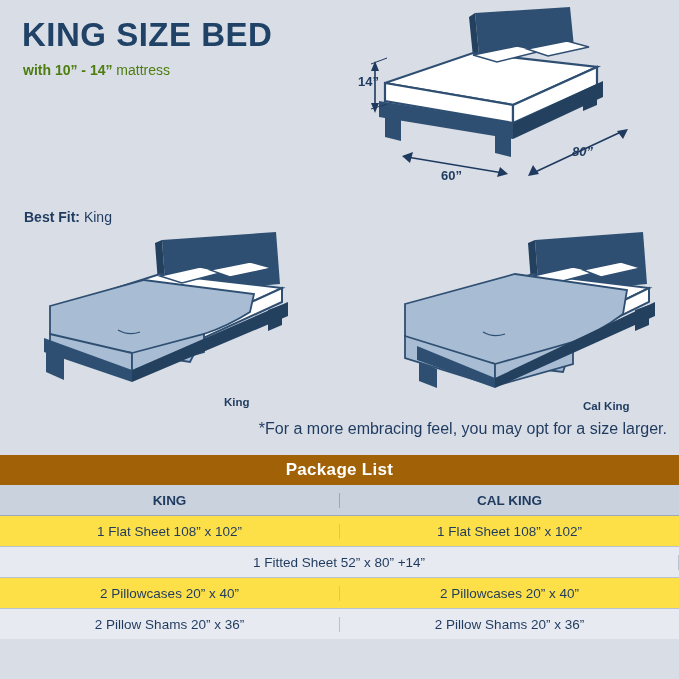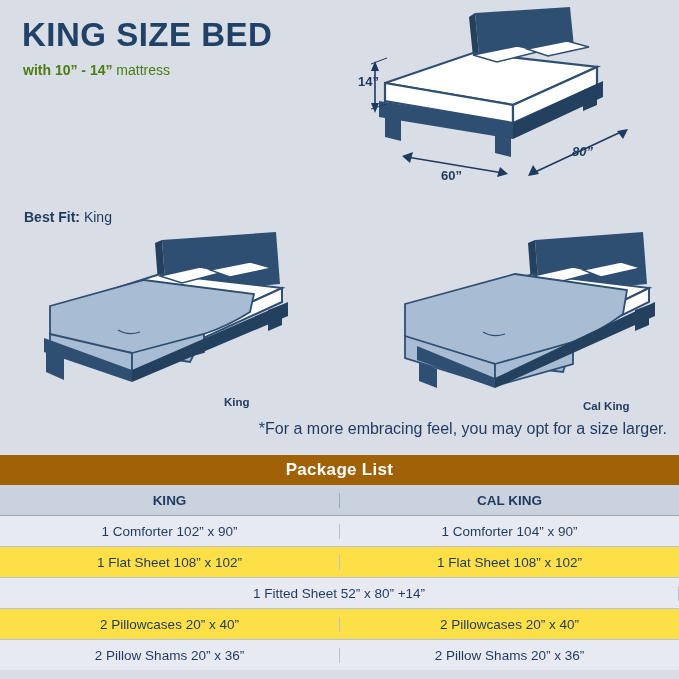--- a/index.html
+++ b/index.html
@@ -165,24 +165,20 @@
   <div class="bedname" style="left:583px;top:400px;">Cal King</div>
 
   <div class="footnote">*For a more embracing feel, you may opt for a size larger.</div>
 
   <div class="tbl">
     <div class="tbl-head">Package List</div>
     <div class="tbl-sub">
       <div class="c">KING</div>
       <div class="c">CAL KING</div>
     </div>
-    <div class="row">
-      <div class="c">1 Comforter 102” x 90”</div>
-      <div class="c">1 Comforter 104” x 90”</div>
-    </div>
     <div class="row alt">
       <div class="c">1 Flat Sheet 108” x 102”</div>
       <div class="c">1 Flat Sheet 108” x 102”</div>
     </div>
     <div class="row">
       <div class="c">1 Fitted Sheet 52” x 80”  +14”</div>
     </div>
     <div class="row alt">
       <div class="c">2 Pillowcases 20” x 40”</div>
       <div class="c">2 Pillowcases 20” x 40”</div>

